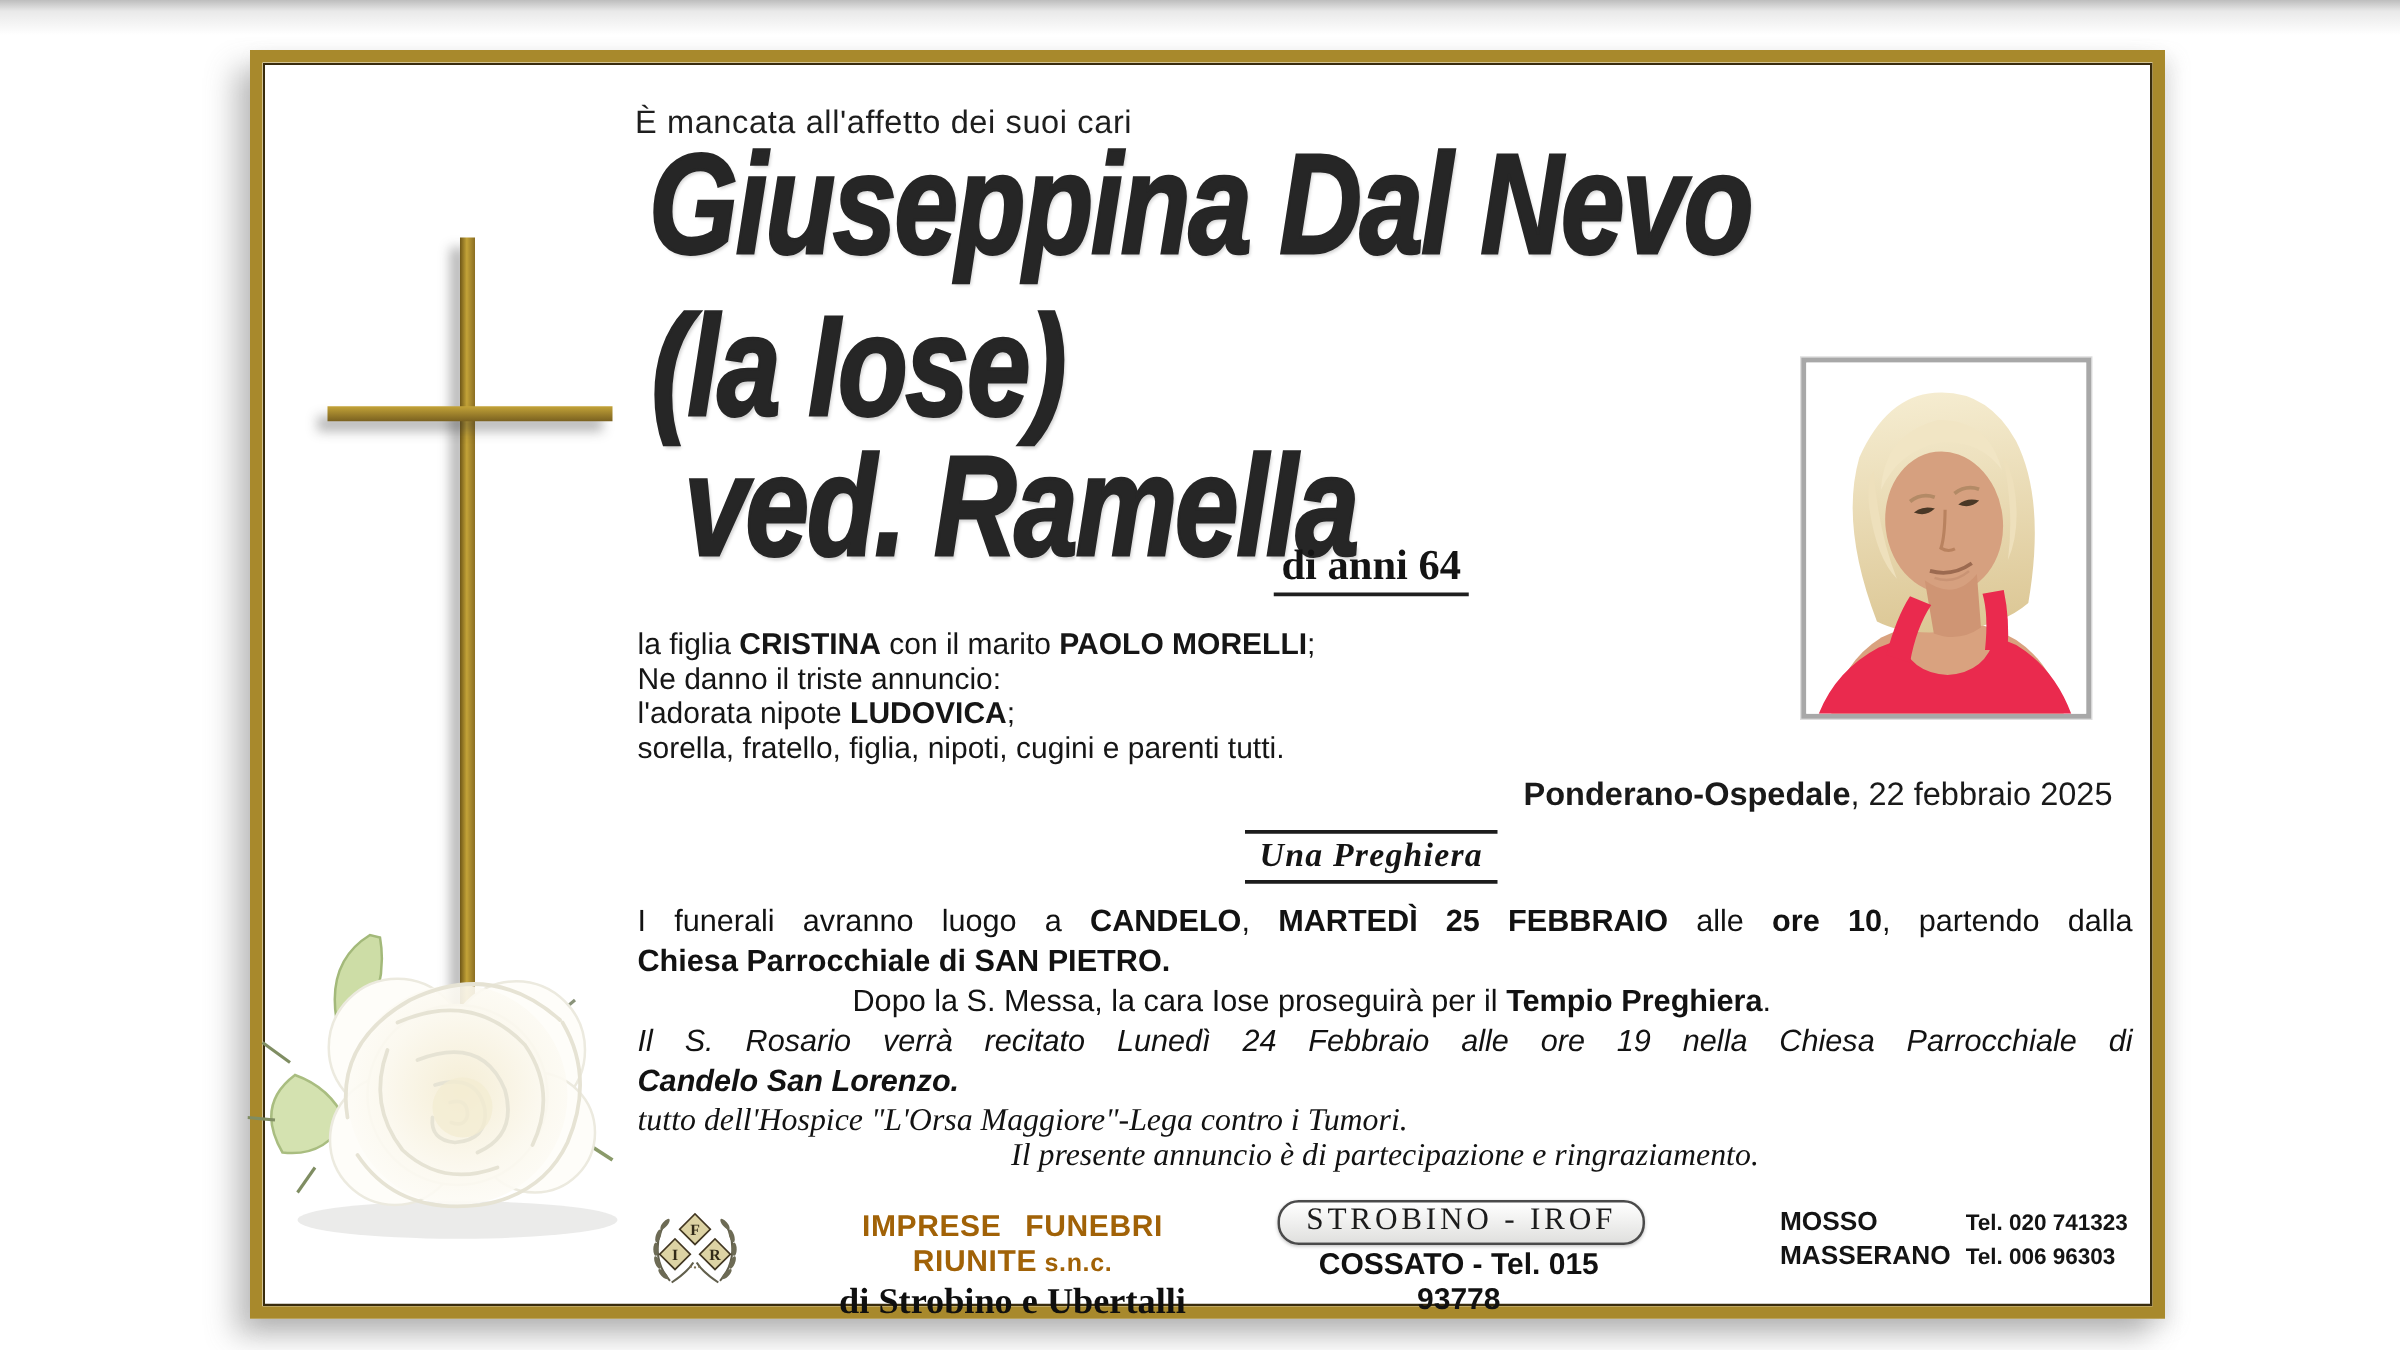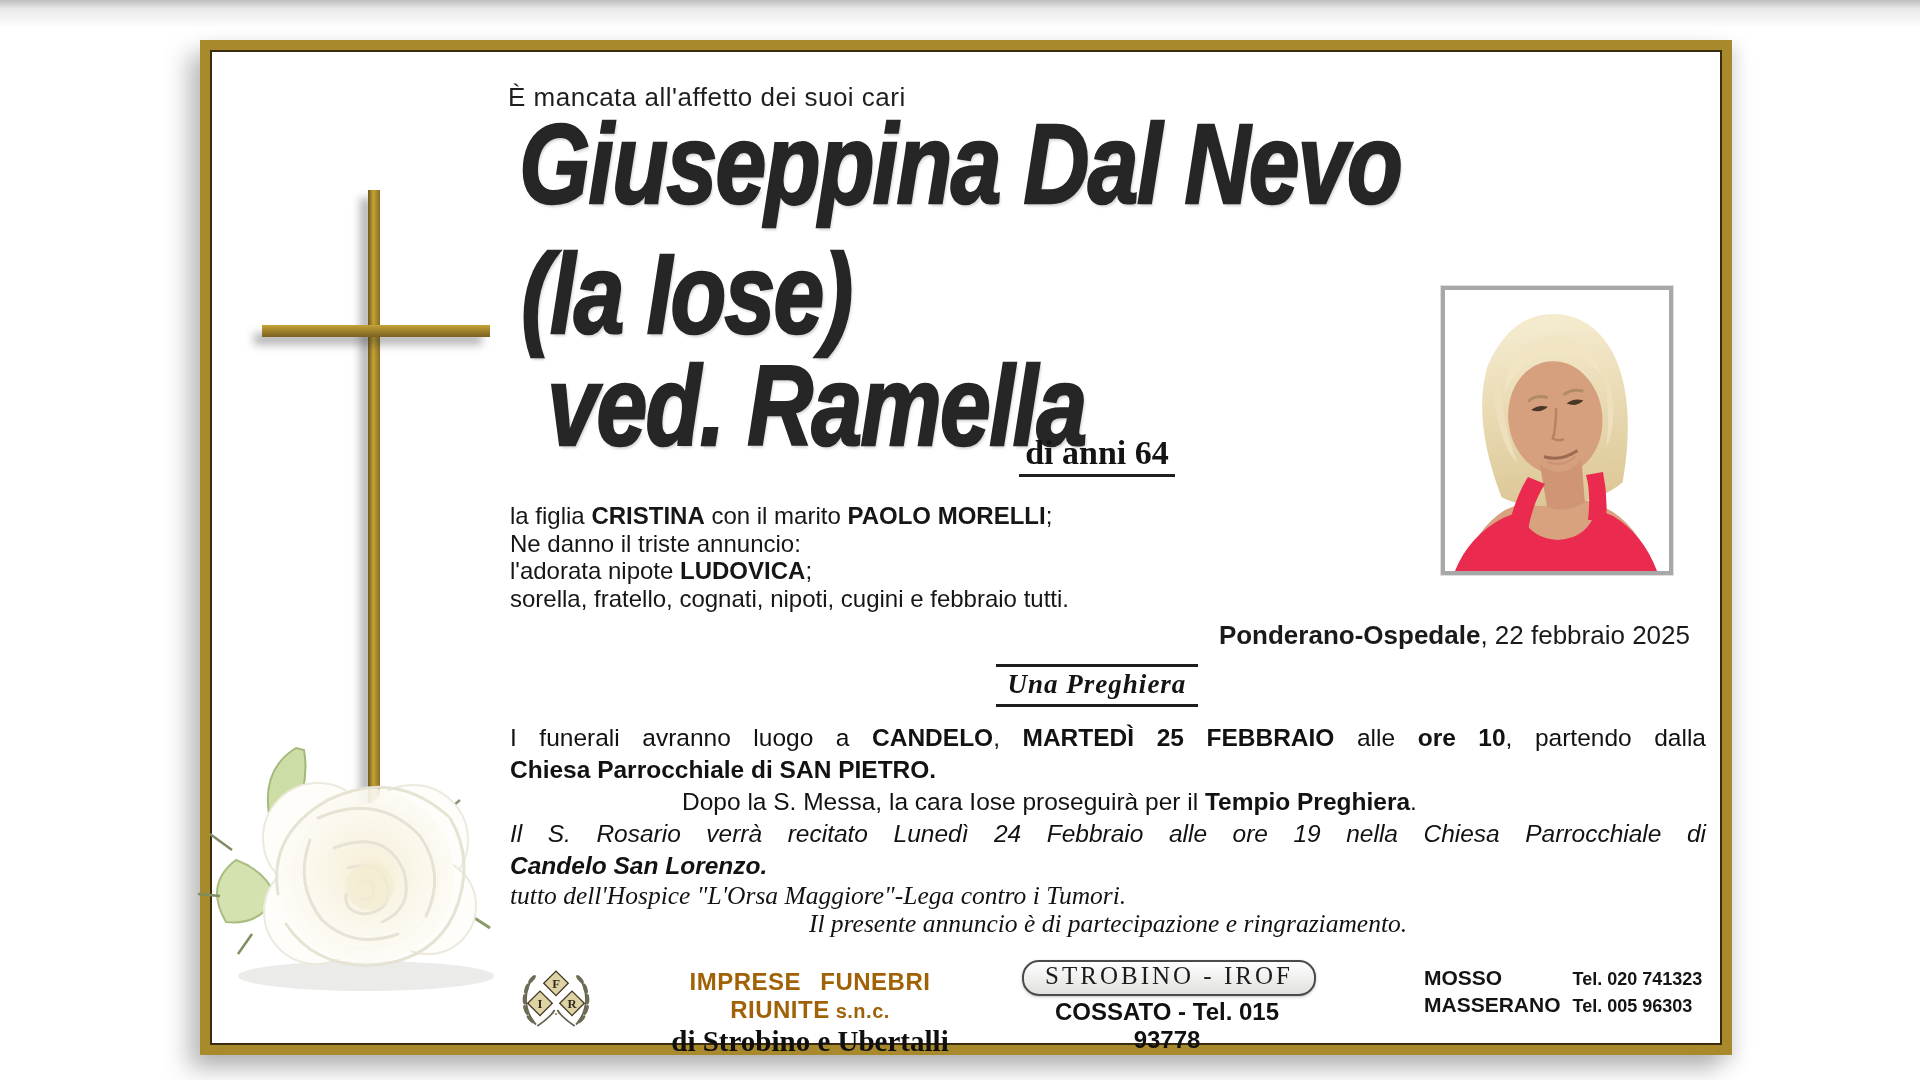--- a/index.html
+++ b/index.html
@@ -198,21 +198,21 @@
 </div>
 
 <div class="abs ageline">
   <span>di anni 64</span>
 </div>
 
 <div class="abs announce">
   <div><span>la figlia </span><span class="b">CRISTINA</span><span> con il marito </span><span class="b">PAOLO MORELLI</span><span>;</span></div>
   <div>Ne danno il triste annuncio:</div>
   <div><span>l'adorata nipote </span><span class="b">LUDOVICA</span><span>;</span></div>
-  <div>sorella, fratello, cognati, nipoti, cugini e febbraio tutti.</div>
+  <div>sorella, fratello, figlia, nipoti, cugini e parenti tutti.</div>
 </div>
 
 <div class="abs dateline">
   <span class="b">Ponderano-Ospedale</span><span>, 22 febbraio 2025</span>
 </div>
 
 <div class="abs prayer-wrap">
   <span class="prayer">Una Preghiera</span>
 </div>
 
@@ -272,14 +272,14 @@
 <div class="abs brandbox">
   <span>STROBINO - IROF</span>
 </div>
 
 <div class="abs cossato">COSSATO - Tel. 015 93778</div>
 
 <div class="abs offices">
   <span class="off-city">MOSSO</span>
   <span class="off-tel">Tel. 020 741323</span>
   <span class="off-city">MASSERANO</span>
-  <span class="off-tel">Tel. 005 96303</span>
+  <span class="off-tel">Tel. 006 96303</span>
 </div>
 
 </body></html>

